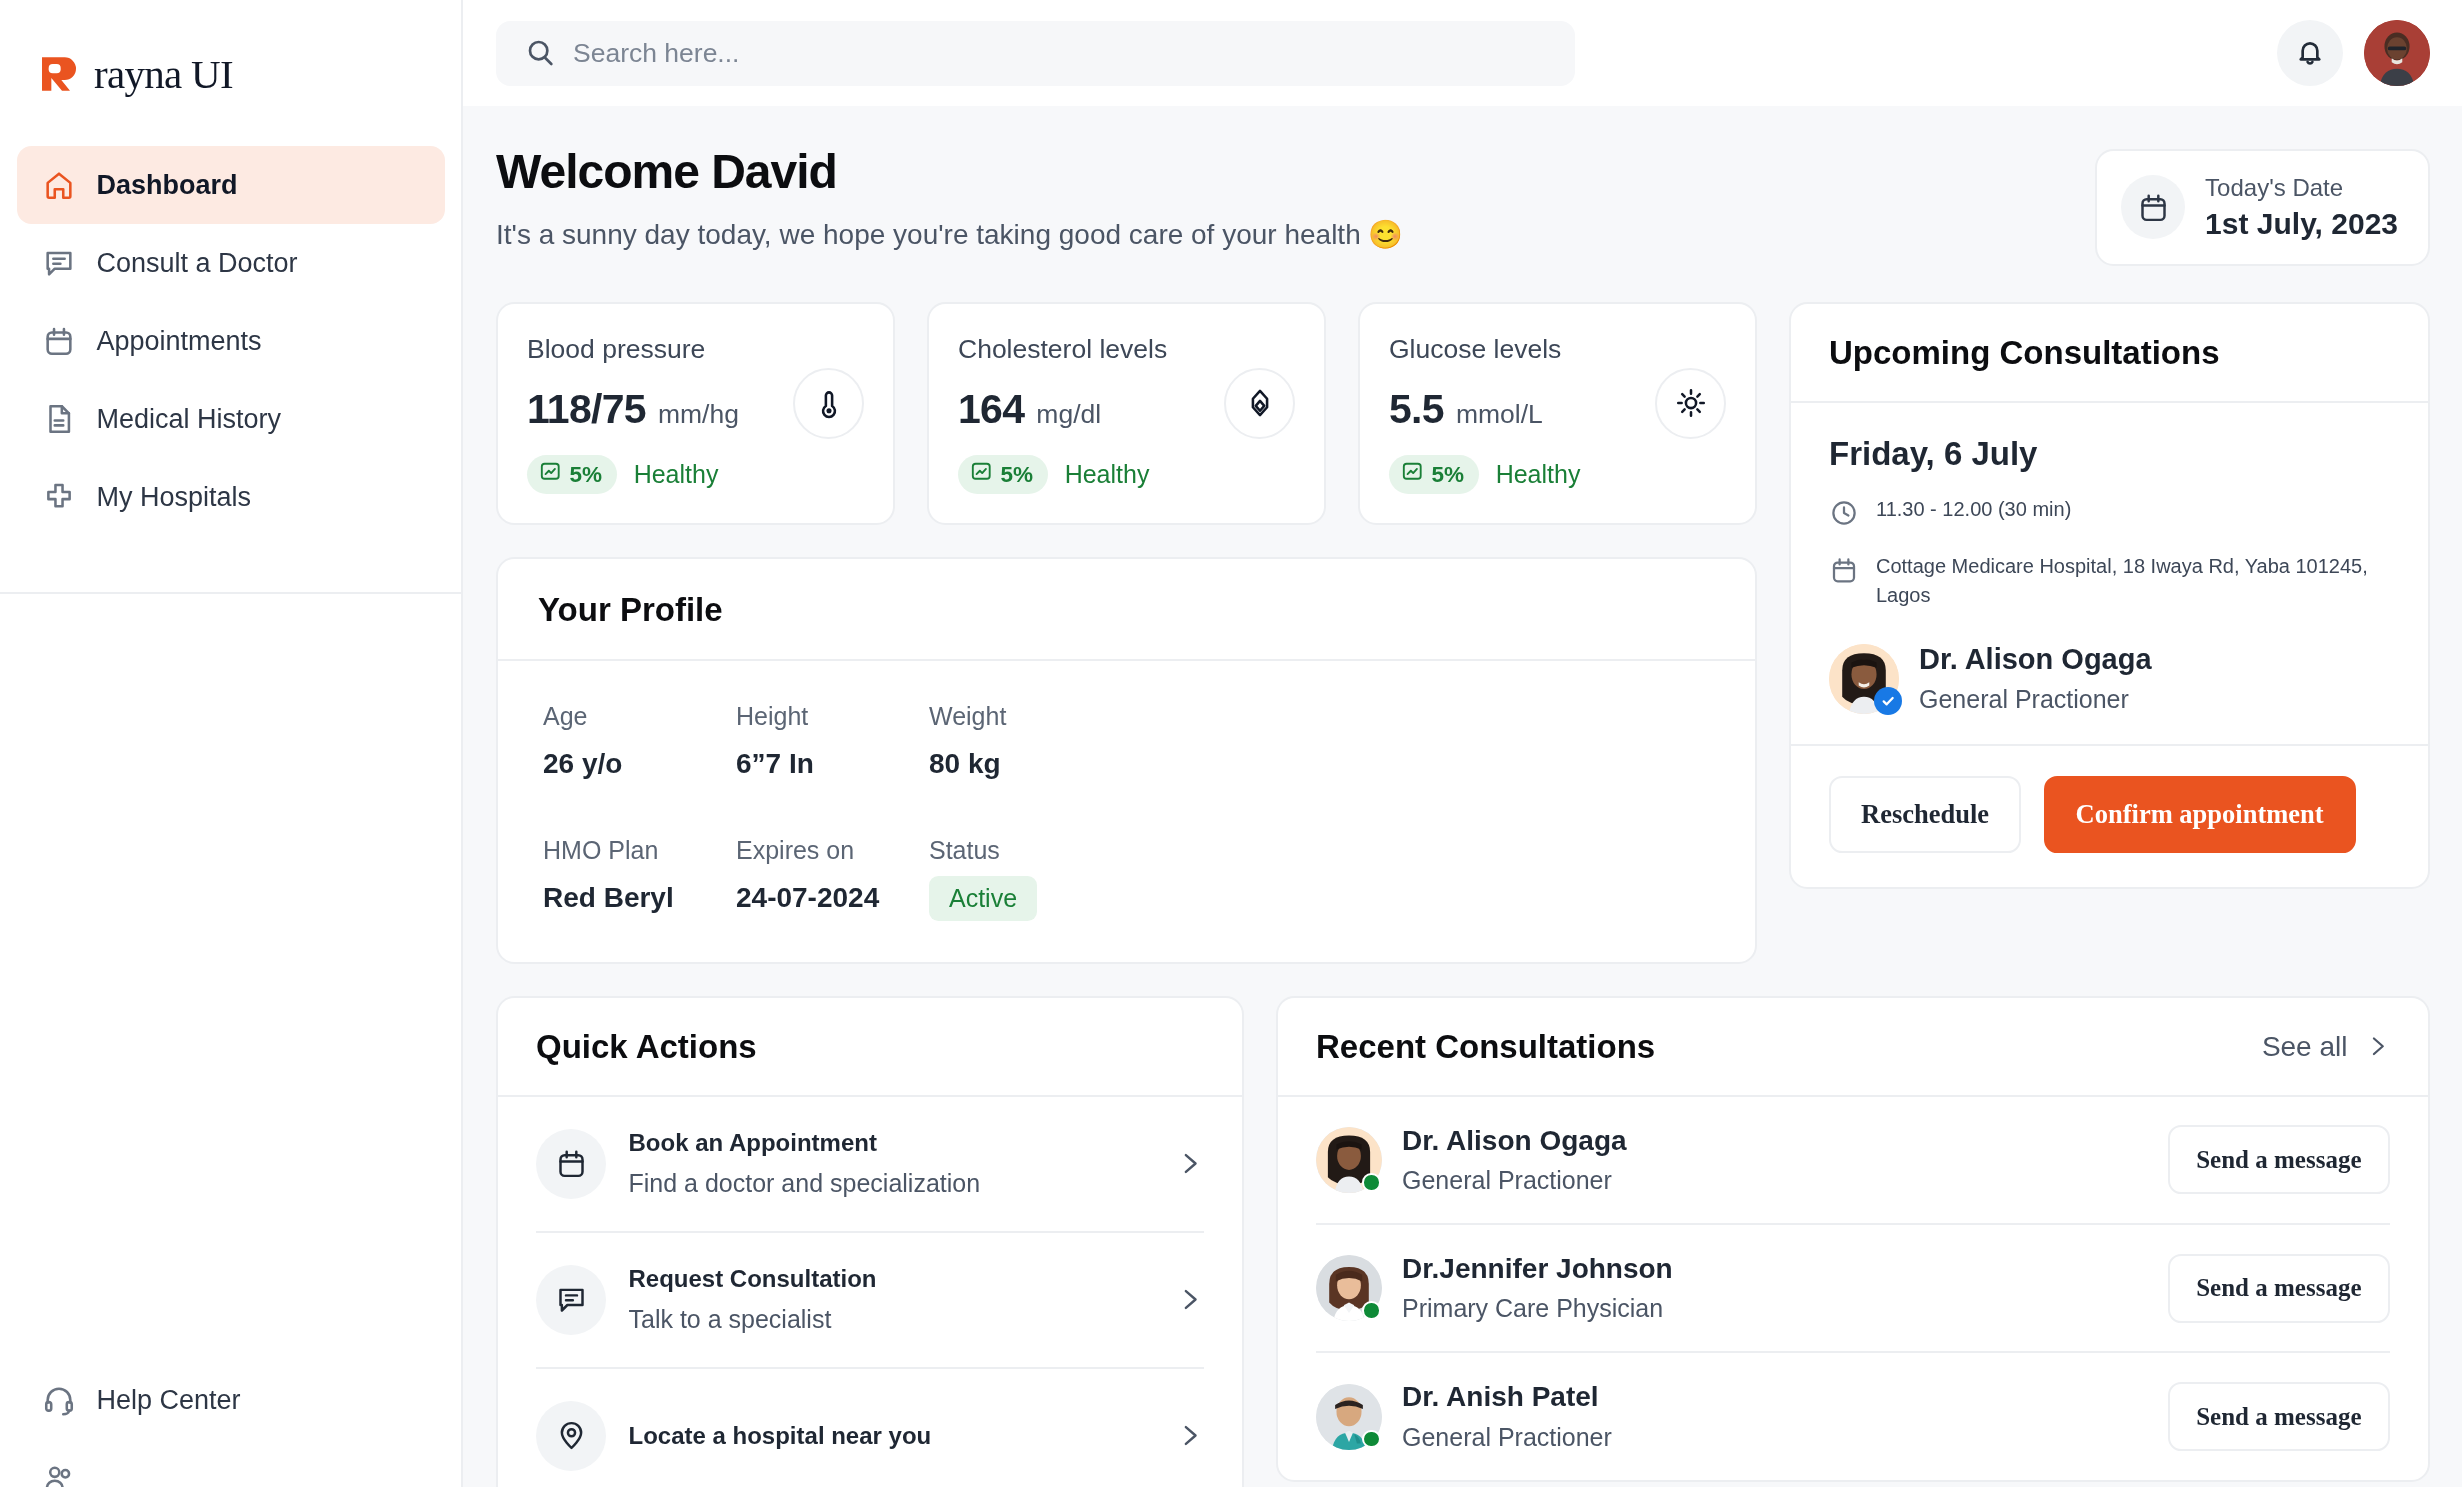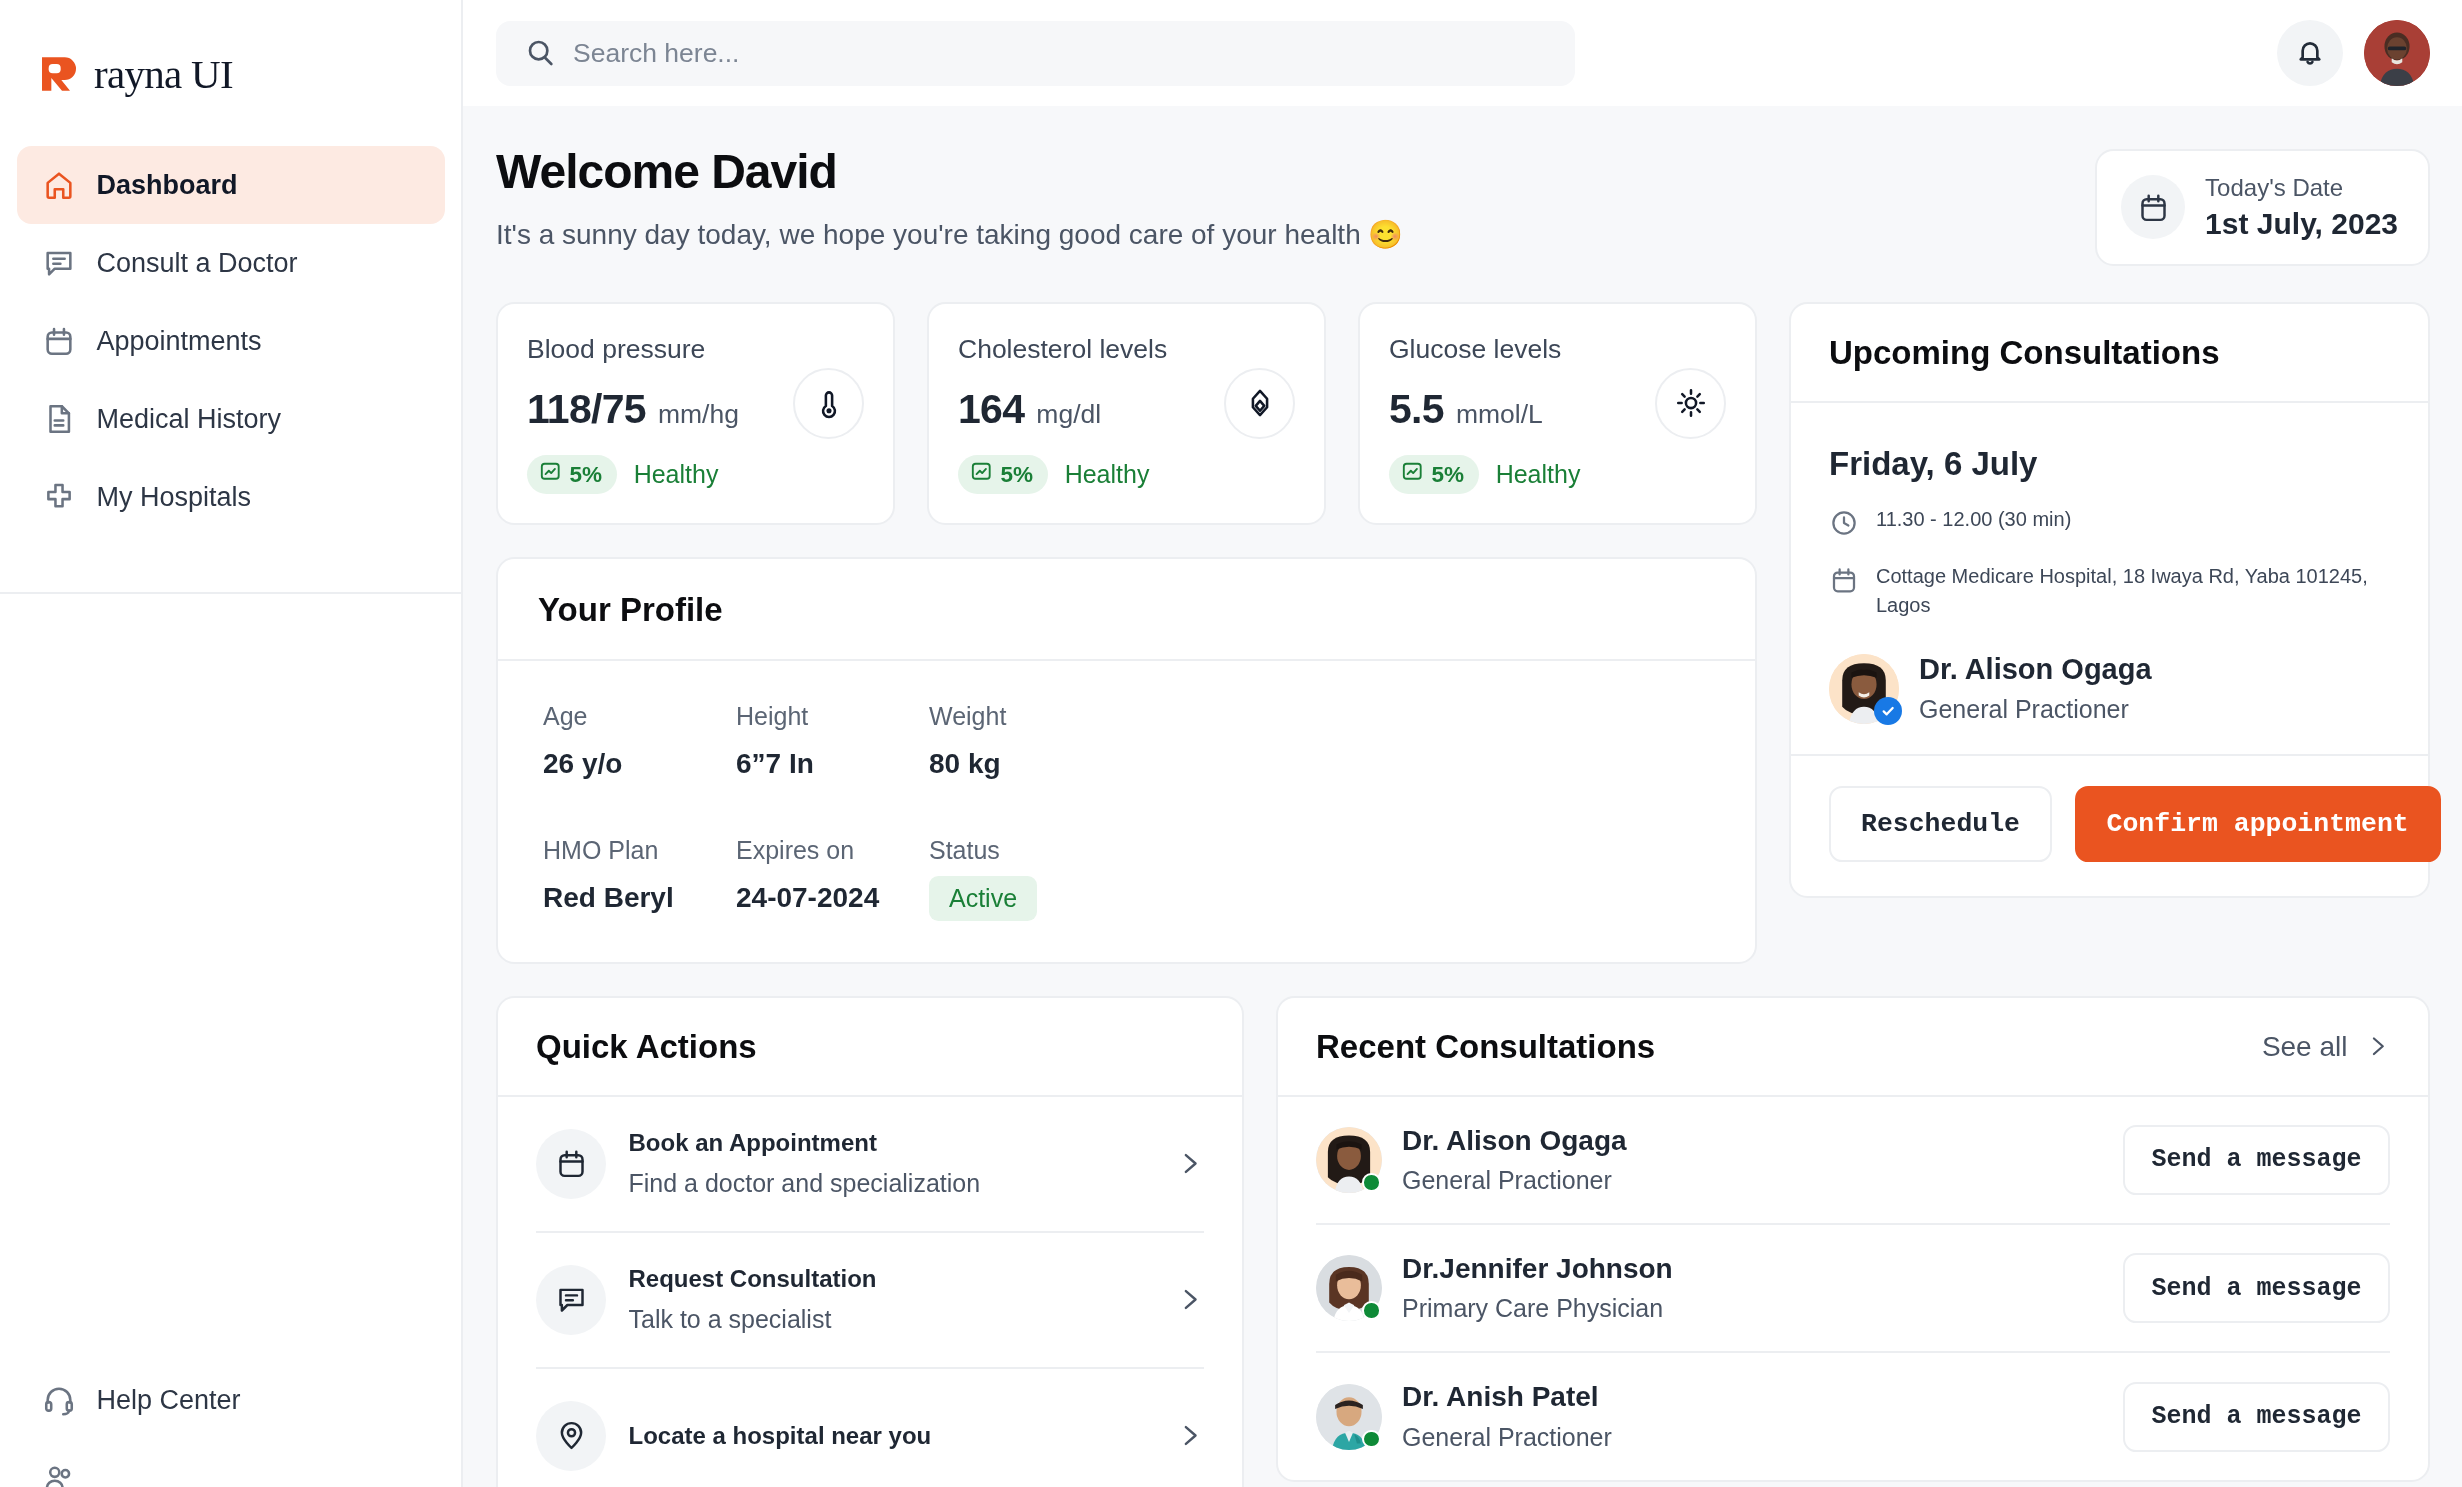--- a/index.html
+++ b/index.html
@@ -137,41 +137,41 @@
   .pf-value { font-size: 28px; font-weight: 700; color: #1f2733; margin-top: 17px; }
   .badge-active {
     display: inline-block; background: #e6f4ea; color: #1a7f37;
     border-radius: 9.3px; padding: 8px 20px; font-size: 25px; margin-top: 10.6px;
   }
 
   
   .upcoming-col { flex: 1 1 auto; min-width: 0; }
   .upc-head { padding: 30px 38px 29px 38px; border-bottom: 2px solid #eceef1; }
   .upc-title { font-size: 33px; font-weight: 700; color: #0c0d10; }
-  .upc-body { padding: 42px 38px 30px 38px; border-bottom: 2px solid #eceef1; }
+  .upc-body { padding: 32px 38px 30px 38px; border-bottom: 2px solid #eceef1; }
   .upc-day { font-size: 33px; font-weight: 700; color: #1f2733; }
   .upc-line { display: flex; gap: 17px; margin-top: 22.5px; }
   .upc-line svg { width: 30px; height: 30px; flex: 0 0 30px; margin-top: 2.6px; }
   .upc-line-txt { font-size: 20px; color: #3d4757; line-height: 1.42; }
   .upc-doc { display: flex; align-items: center; gap: 20px; margin-top: 34px; }
   .doc-av-wrap { position: relative; width: 70px; height: 70px; flex: 0 0 70px; }
   .doc-av { width: 70px; height: 70px; border-radius: 50%; overflow: hidden; background: #fce3c8; }
   .verified {
     position: absolute; right: -2.6px; bottom: -1.3px; width: 28px; height: 28px;
     border-radius: 50%; background: #1879e5;
     display: flex; align-items: center; justify-content: center;
   }
   .verified svg { width: 16px; height: 16px; }
   .doc-name { font-size: 29px; font-weight: 700; color: #1f2733; }
   .doc-role { font-size: 25px; color: #4b5565; margin-top: 9.3px; }
   .upc-actions { display: flex; gap: 22.5px; padding: 30px 38px 34px 38px; }
   .btn {
     border-radius: 13.2px; font-size: 26.5px; font-weight: 700;
     padding: 21px 30px; cursor: pointer; white-space: nowrap;
-    font-family: Liberation Mono, monospace; border: 2px solid #eceef1;
+    font-family: Liberation Serif, serif; border: 2px solid #eceef1;
     background: #ffffff; color: #1f2733;
   }
   .btn-primary { background: #ea5420; color: #ffffff; border-color: #ea5420; }
 
   
   .grid-bottom { display: flex; gap: 32px; margin-top: 32px; align-items: flex-start; }
   .qa-col { flex: 0 0 748px; }
   .rc-col { flex: 1 1 auto; min-width: 0; }
   .sec-head {
     padding: 30px 38px 29px 38px; border-bottom: 2px solid #eceef1;

